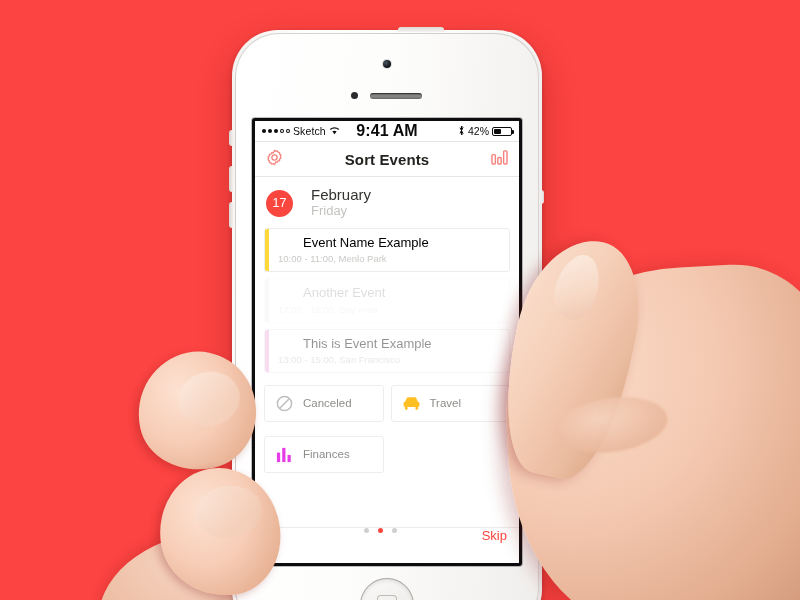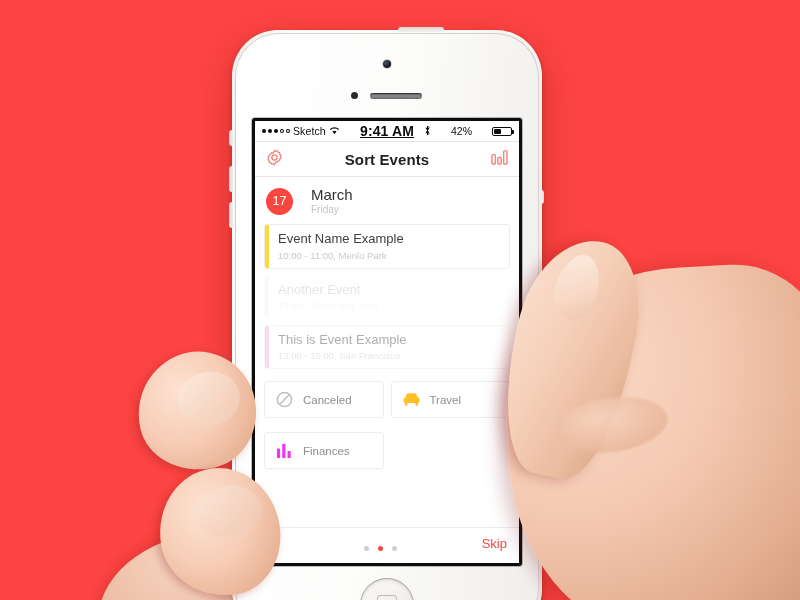--- a/index.html
+++ b/index.html
@@ -73,22 +73,22 @@
     font-size:11px; color:#0b0b0b; background:#fff;
     border-bottom:1px solid #e4e4e4;
     justify-content:flex-end;
   }
   .sb-left { display:flex; align-items:center; gap:3px; flex:1; }
   .sig-dots { display:flex; gap:2px; align-items:center; }
   .sig-dots i { width:4px; height:4px; border-radius:50%; background:#0b0b0b; display:block; }
   .sig-dots i.off { background:transparent; box-shadow:inset 0 0 0 1px #0b0b0b; }
   .carrier { font-size:10.5px; letter-spacing:.1px; }
   .wifi { font-size:10px; }
-  .sb-center { font-size:14px; font-weight:bold; letter-spacing:.1px;text-decoration:underline; }
-  .sb-right { flex:1; display:flex; align-items:center; justify-content:flex-end; gap:20px; font-size:10.5px; }
+  .sb-center { font-size:16px; font-weight:bold; letter-spacing:.1px; }
+  .sb-right { flex:1; display:flex; align-items:center; justify-content:flex-end; gap:3px; font-size:10.5px; }
   .batt { width:20px; height:9px; border:1px solid #0b0b0b; border-radius:2px; position:relative; padding:1px; }
   .batt::after { content:""; position:absolute; right:-3px; top:2.5px; width:2px; height:4px;
     background:#0b0b0b; border-radius:0 1px 1px 0; }
   .batt i { display:block; height:100%; width:42%; background:#0b0b0b; border-radius:1px; }
 
   .navbar {
     height:35px; display:flex; align-items:center; justify-content:space-between;
     padding:0 11px; background:#fff; border-bottom:1px solid #e6e6e6;
   }
   .nav-title { font-size:15px; font-weight:bold; color:#22221f; letter-spacing:.1px; }
@@ -96,45 +96,45 @@
 
   .scroll-area { background:#fff; }
 
   .date-row { display:flex; align-items:center; gap:18px; padding:9px 11px 8px; background:#fff; }
   .date-circle {
     width:27px; height:27px; border-radius:50%; background:#F9463E; color:#fff;
     display:flex; align-items:center; justify-content:center;
     font-size:12.5px; font-weight:normal;
   }
   .date-month { font-size:15px; color:#333330; line-height:1.15; }
-  .date-day { font-size:10px; color:#c3c3c0; line-height:1.3; }
+  .date-day { font-size:13px; color:#c3c3c0; line-height:1.3; }
 
   .evcard {
     margin:0 9px 6px; background:#fff; border:1px solid #ececec; border-radius:3px;
     display:flex; overflow:hidden;
   }
   .ev-bar { width:4px; flex:0 0 4px; }
   .ev-body { padding:6px 9px 7px; }
-  .ev-title { font-size:13px; color:#404040; line-height:1.25; }
+  .ev-title { font-size:13px; color:#000000; line-height:1.25;margin-left:25px; }
   .ev-sub { font-size:9.5px; color:#c9c9c6; margin-top:2px; }
   .fade1 { opacity:.42; }
   .fade2 { opacity:.13; }
 
   .grid { padding:6px 9px 0; display:grid; grid-template-columns:1fr 1fr; gap:14px 7px; }
   .tile {
     background:#fff; border:1px solid #ededed; border-radius:3px; height:37px;
     display:flex; align-items:center; gap:9px; padding:0 10px; cursor:pointer;
   }
   .tile-label { font-size:11.5px; color:#8e8e8b; }
   .tile-ico { width:19px; height:19px; flex:0 0 19px; display:flex; align-items:center; justify-content:center; }
 
   .toolbar {
     position:absolute; left:0; right:0; bottom:0; height:36px; background:#fff;
-    border-top:1px solid #ececec; display:flex; align-items:flex-end;
-    padding:12px 12px; justify-content:space-between;
+    border-top:1px solid #ececec; display:flex; align-items:flex-start;
+    padding:0 12px; justify-content:space-between;
   }
   .plus { color:#F9463E; font-size:22px; line-height:1; font-weight:300; cursor:pointer; }
   .dots { display:flex; gap:9px; align-items:center; }
   .dots i { width:5px; height:5px; border-radius:50%; background:#cfcfcf; display:block; }
   .dots i.active { background:#F9463E; }
   .skip { color:#F9463E; font-size:13px; cursor:pointer; }
 
   
   .hand { position:absolute; pointer-events:none; }
   .finger {
@@ -251,21 +251,21 @@
               <rect x="13.4" y="2" width="3.6" height="14" rx="1" fill="none" stroke="#F6827C" stroke-width="1.5"></rect>
             </svg>
           </span>
         </div>
 
         <div class="scroll-area">
 
           <div class="date-row">
             <div class="date-circle">17</div>
             <div>
-              <div class="date-month">March</div>
+              <div class="date-month">February</div>
               <div class="date-day">Friday</div>
             </div>
           </div>
 
           <div class="evcard">
             <div class="ev-bar" style="background:#FFD83B"></div>
             <div class="ev-body">
               <div class="ev-title">Event Name Example</div>
               <div class="ev-sub">10:00 - 11:00, Menlo Park</div>
             </div>

